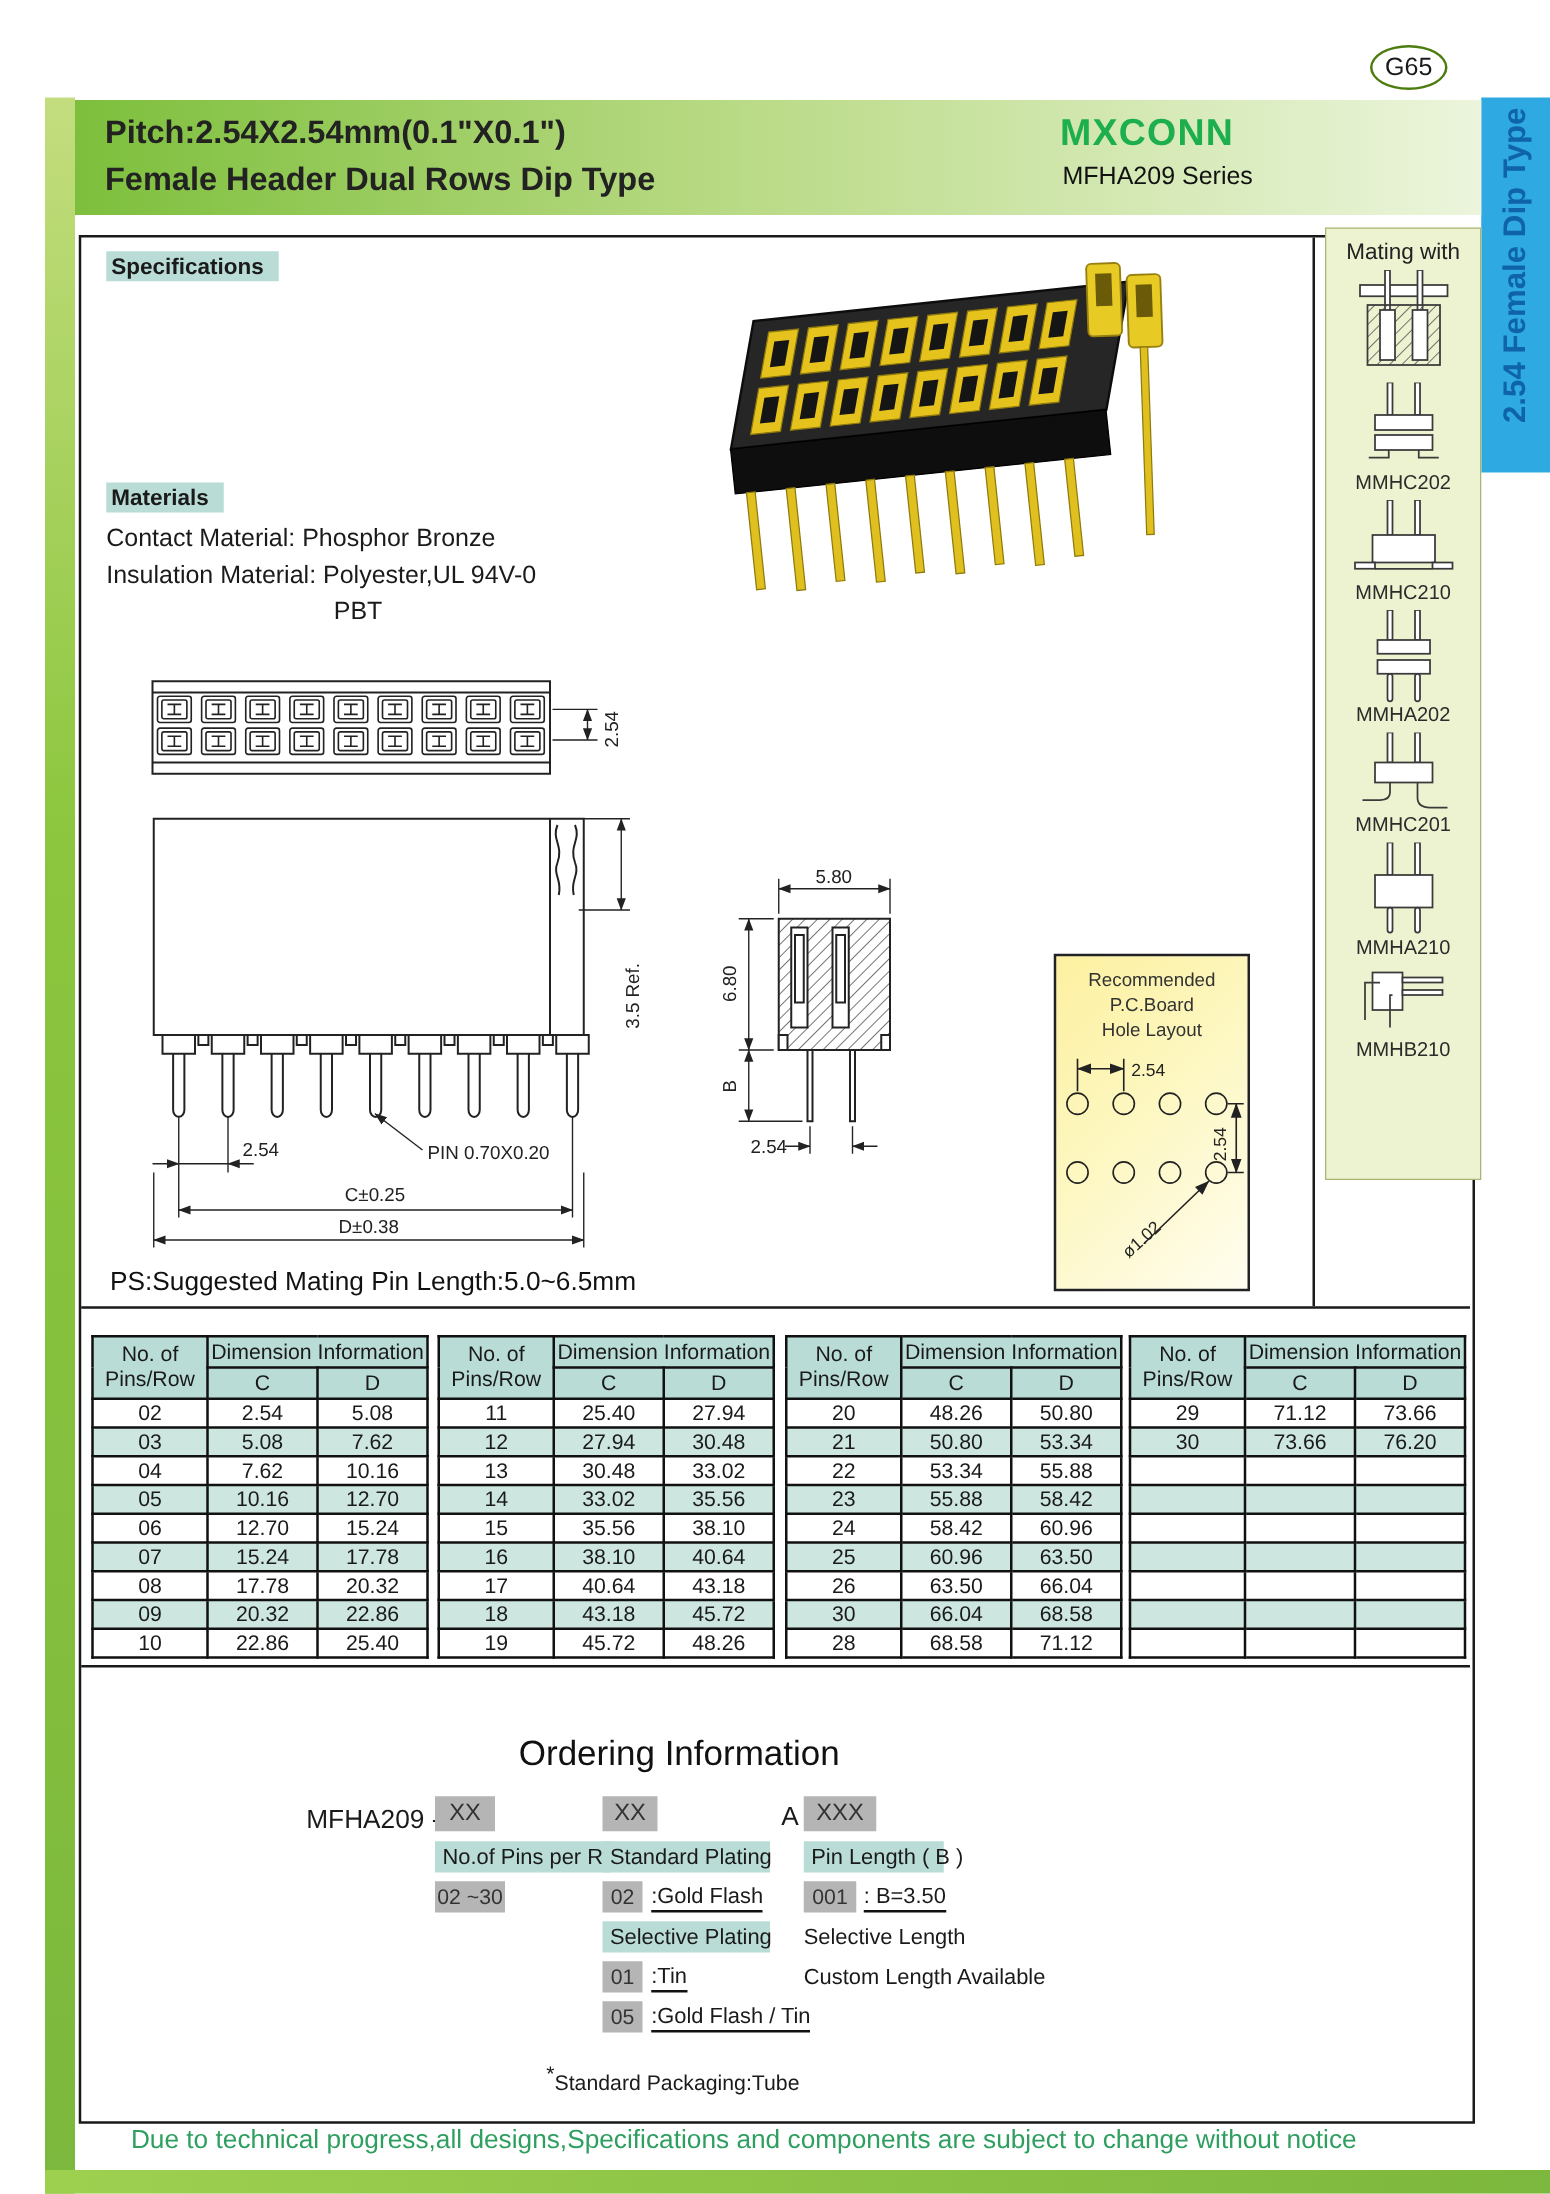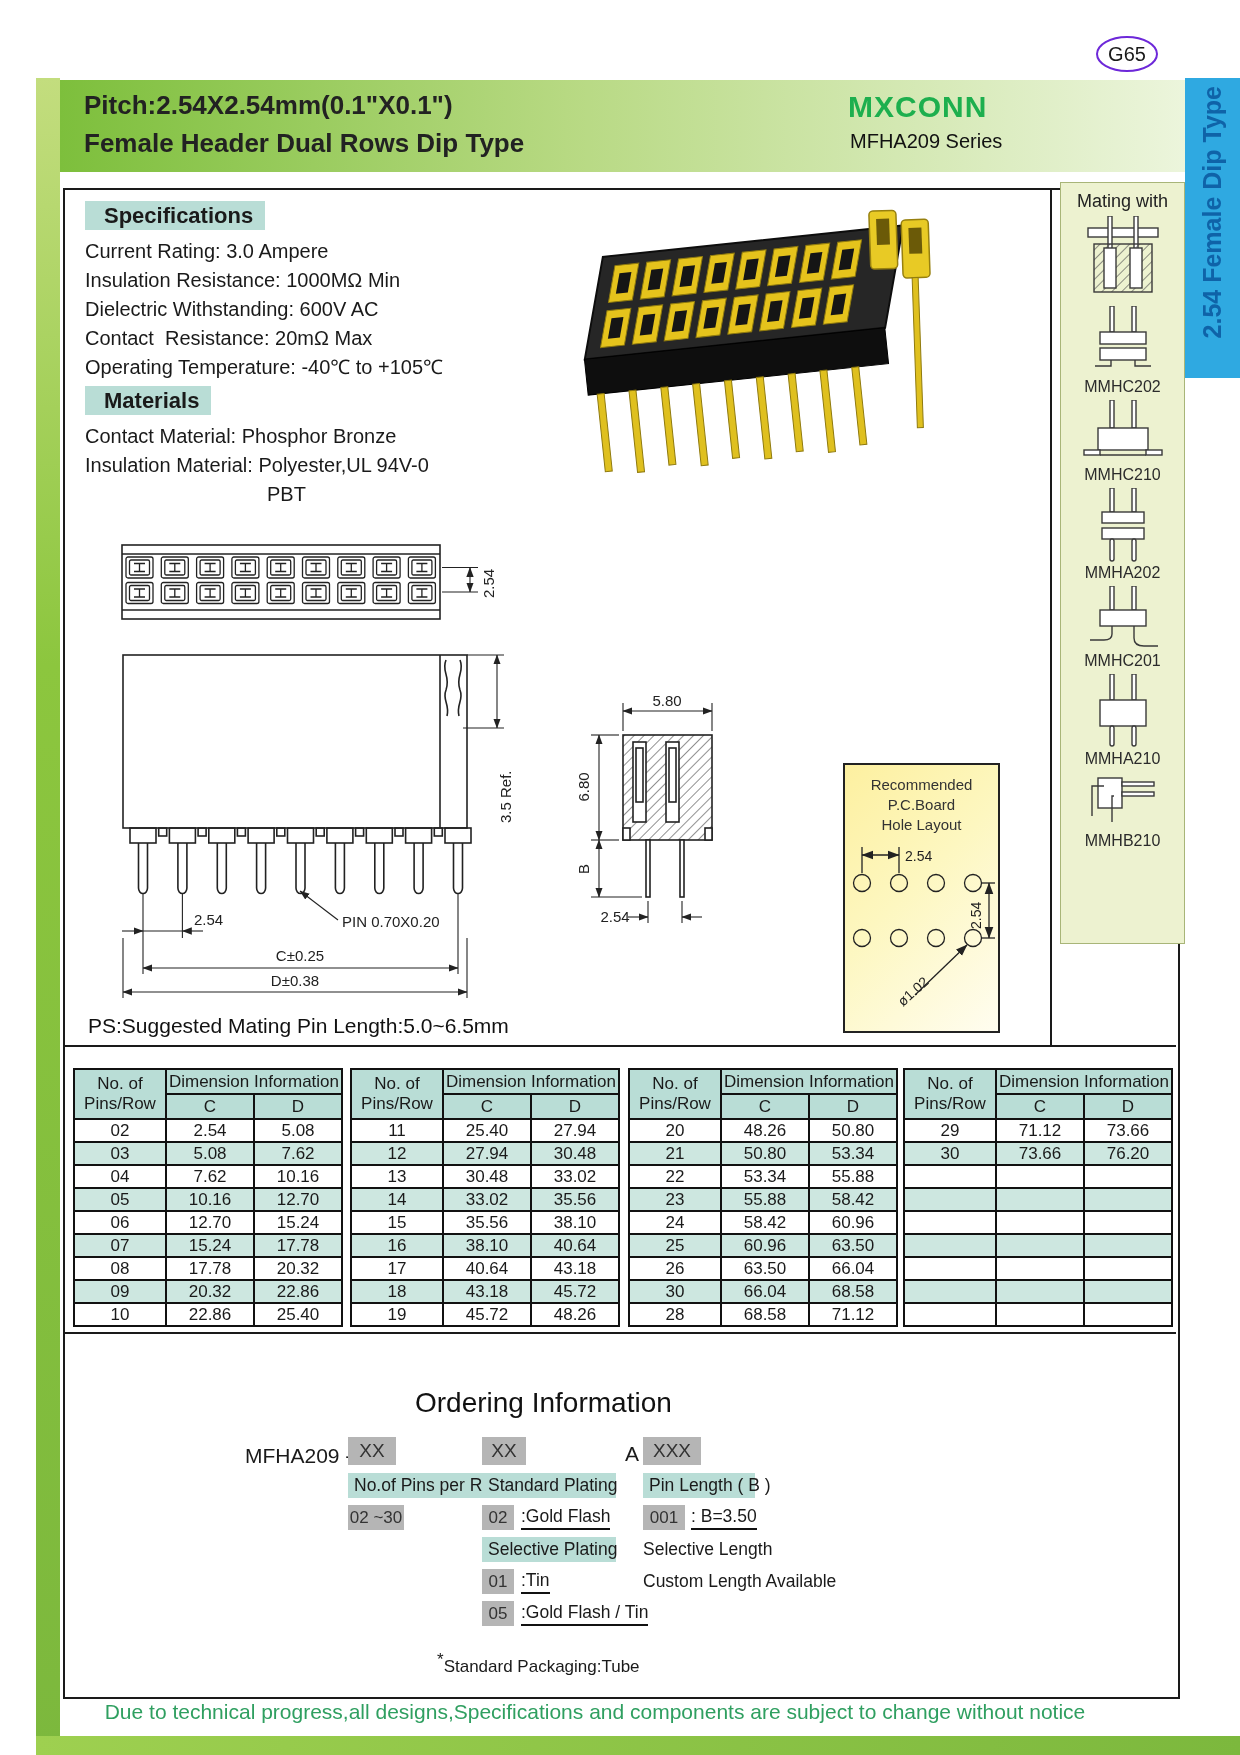--- a/index.html
+++ b/index.html
@@ -13,28 +13,28 @@
      background:linear-gradient(90deg,#9ed050,#7cb83d);}
   .header-bar{left:60px;top:80px;width:1125px;height:92px;
      background:linear-gradient(90deg,#7dbf3c 0%,#b7d982 45%,#ecf5dc 100%);}
   .title1{left:24px;top:10px;font-size:26px;font-weight:bold;color:#222;}
   .title2{left:24px;top:48px;font-size:26px;font-weight:bold;color:#222;}
   .brand{left:788px;top:10px;font-size:30px;font-weight:800;color:#1daf4e;letter-spacing:1px;}
   .series{left:790px;top:50px;font-size:20px;color:#111;}
   .blue-tab{left:1185px;top:78px;width:55px;height:300px;background:#2fa9e1;}
   .blue-tab span{display:block;writing-mode:vertical-rl;transform:rotate(180deg);
      font-size:25px;font-weight:bold;color:#0f63a8;margin:8px auto 0 auto;white-space:nowrap;}
-  .badge{left:1096px;top:36px;width:58px;height:32px;border:2px solid #6d28d9;border-radius:50%;
+  .badge{left:1096px;top:36px;width:58px;height:32px;border:2px solid #4d7c0f;border-radius:50%;
      text-align:center;line-height:32px;font-size:20px;background:#fff;}
   
   .frame{left:63px;top:188px;width:1113px;height:1507px;border:2px solid #1a1a1a;}
   .vline{left:1050px;top:190px;width:2px;height:855px;background:#1a1a1a;}
   .hline{left:65px;width:1111px;height:2px;background:#1a1a1a;}
   
-  .hl{background:#b9ddd6;font-weight:bold;font-size:22px;padding:2px 12px 2px 19px;}
+  .hl{background:#b9ddd6;font-weight:bold;font-size:18px;padding:2px 12px 2px 4px;}
   .speclist div{font-size:20px;line-height:29px;white-space:pre-wrap;}
   .pbt{padding-left:182px;}
   
   .mating{left:1060px;top:182px;width:125px;height:762px;background:#edf2d0;
      border:1px solid #a8b578;box-sizing:border-box;text-align:center;}
   .mating-title{font-size:18px;color:#222;margin-top:8px;}
   .m-label{font-size:16px;color:#2b2b2b;line-height:18px;}
   .mating svg{display:block;margin:4px auto 0 auto;}
   
   svg text{font-family:"Liberation Sans",sans-serif;fill:#222;}
@@ -89,27 +89,20 @@
   <div class="abs series">MFHA209 Series</div>
 </div>
 
 <div class="abs frame"></div>
 <div class="abs vline"></div>
 <div class="abs hline" style="top:1045px;"></div>
 <div class="abs hline" style="top:1332px;"></div>
 
 <div class="abs" style="left:85px;top:203px;">
   <span class="hl">Specifications</span>
-  <div class="speclist" style="margin-top:8px;">
-    <div>Current Rating: 3.0 Ampere</div>
-    <div>Insulation Resistance: 1000MΩ Min</div>
-    <div>Dielectric Withstanding: 600V AC</div>
-    <div>Contact  Resistance: 20mΩ Max</div>
-    <div>Operating Temperature: -40℃ to +105℃</div>
-  </div>
 </div>
 <div class="abs" style="left:85px;top:388px;">
   <span class="hl">Materials</span>
   <div class="speclist" style="margin-top:8px;">
     <div>Contact Material: Phosphor Bronze</div>
     <div>Insulation Material: Polyester,UL 94V-0</div>
     <div class="pbt">PBT</div>
   </div>
 </div>
 

